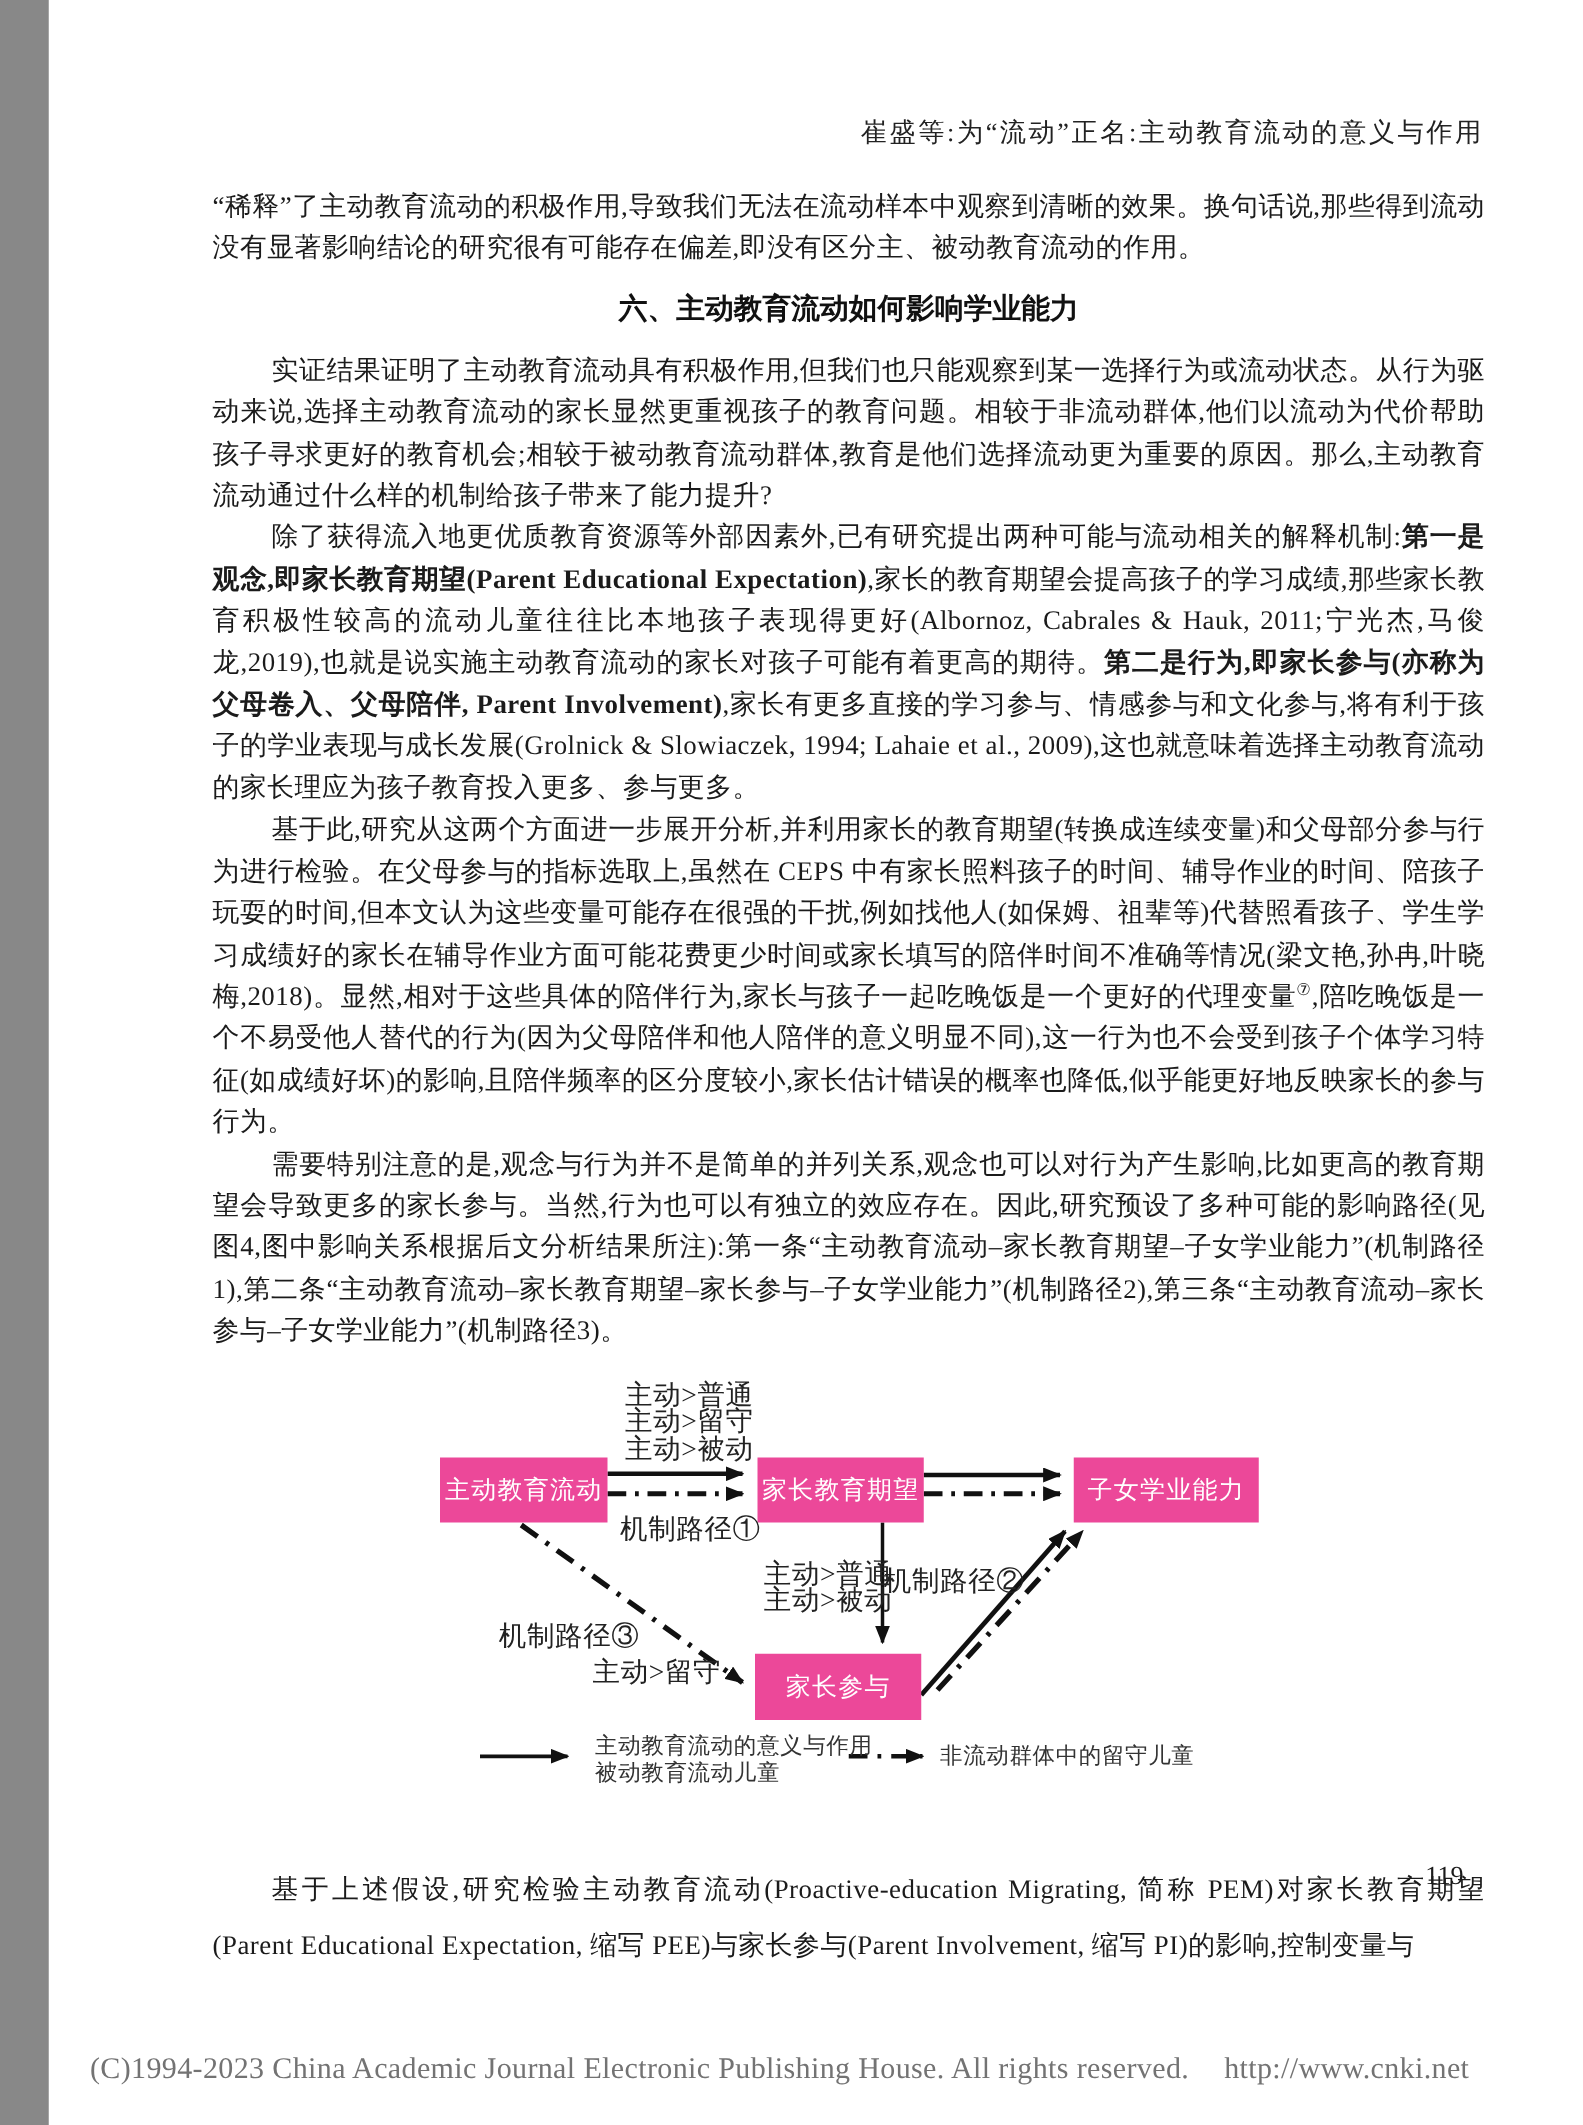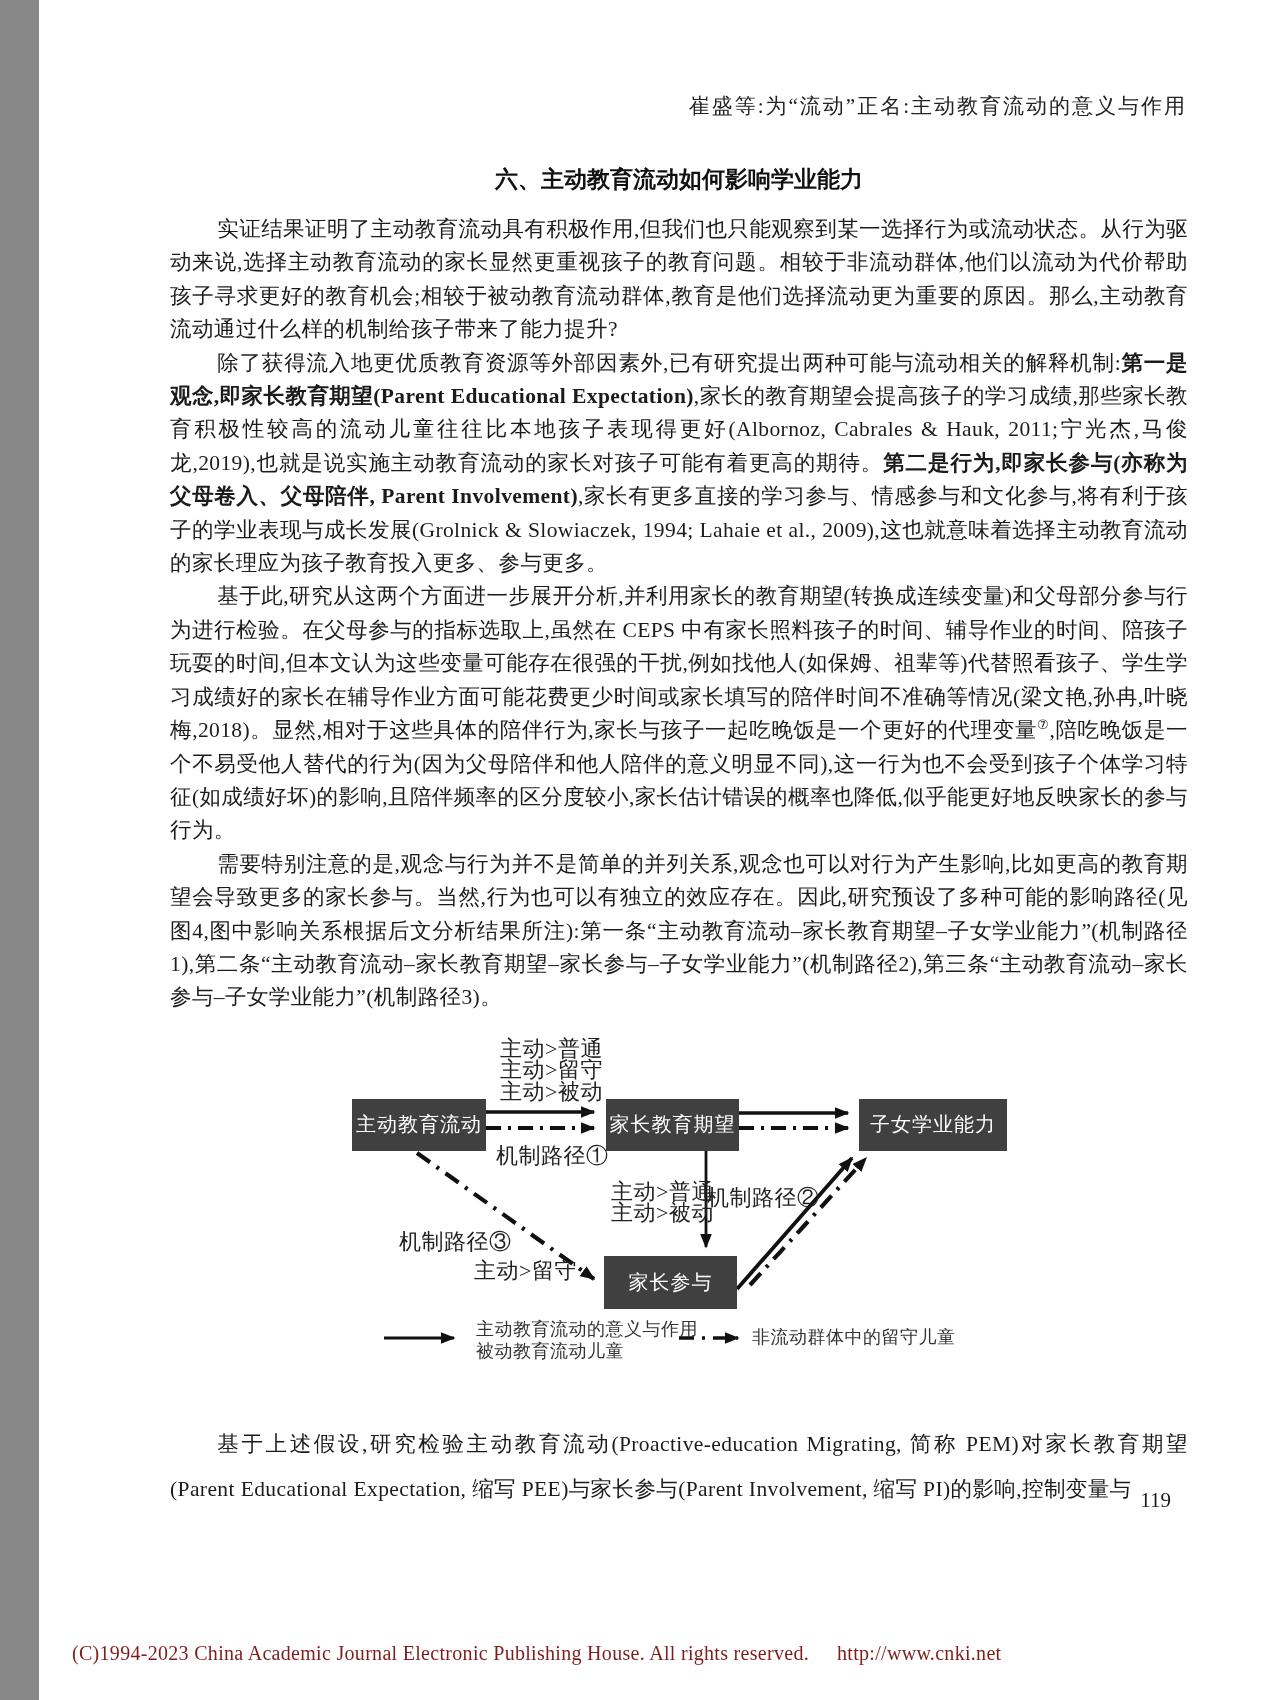--- a/index.html
+++ b/index.html
@@ -24,21 +24,21 @@
     font-family:"Liberation Sans","DejaVu Sans",sans-serif;
     font-weight:bold;font-size:23px;line-height:40px;color:#111;
   }
   .bold-inline{font-weight:bold;}
   sup.fn{font-size:13px;line-height:0;}
   .p-last{line-height:45px;margin-top:16px;}
   
   .figure{position:relative;width:1018px;height:375px;margin-top:16px;}
   .figure svg{position:absolute;left:0;top:0;pointer-events:none;}
   .fbox{
-    position:absolute;background:#404040;color:#ffffff;
+    position:absolute;background:#ec4899;color:#ffffff;
     font-family:"Liberation Sans","DejaVu Sans",sans-serif;
     font-size:20px;display:flex;align-items:center;justify-content:center;
     letter-spacing:1px;
   }
   .fbox.b1{left:182px;top:68px;width:134px;height:52px;}
   .fbox.b2{left:436px;top:68px;width:133px;height:52px;}
   .fbox.b3{left:689px;top:68px;width:148px;height:52px;}
   .fbox.b4{left:434px;top:225px;width:133px;height:53px;}
   .flabel{
     position:absolute;font-size:22px;line-height:21.5px;color:#222;
@@ -56,34 +56,35 @@
   .fig-caption{
     position:absolute;left:0;top:340px;width:1018px;box-sizing:border-box;
     padding-left:90px;text-align:center;
     font-family:"Liberation Sans","DejaVu Sans",sans-serif;
     font-weight:bold;font-size:20.5px;color:#111;letter-spacing:1.5px;
   }
   .page-number{
     position:absolute;top:1488px;right:134px;font-size:21px;color:#1b1b1b;
   }
   .footer{
-    position:absolute;left:33px;top:1642px;font-size:20px;color:#7f1d1d;
+    position:absolute;left:33px;top:1642px;font-size:24px;color:#737373;
     letter-spacing:0.3px;
   }
   .footer .url{margin-left:28px;}
 </style>
 </head>
 <body>
 
 <div class="page">
 
   <div class="running-head">崔盛等:为“流动”正名:主动教育流动的意义与作用</div>
 
   <div class="content">
 
+    <p class="p">“稀释”了主动教育流动的积极作用,导致我们无法在流动样本中观察到清晰的效果。换句话说,那些得到流动没有显著影响结论的研究很有可能存在偏差,即没有区分主、被动教育流动的作用。</p>
 
     <h2 class="heading">六、主动教育流动如何影响学业能力</h2>
 
     <p class="p indent">实证结果证明了主动教育流动具有积极作用,但我们也只能观察到某一选择行为或流动状态。从行为驱动来说,选择主动教育流动的家长显然更重视孩子的教育问题。相较于非流动群体,他们以流动为代价帮助孩子寻求更好的教育机会;相较于被动教育流动群体,教育是他们选择流动更为重要的原因。那么,主动教育流动通过什么样的机制给孩子带来了能力提升?</p>
 
     <p class="p indent"><span>除了获得流入地更优质教育资源等外部因素外,已有研究提出两种可能与流动相关的解释机制:</span><span class="bold-inline">第一是观念,即家长教育期望(Parent Educational Expectation)</span><span>,家长的教育期望会提高孩子的学习成绩,那些家长教育积极性较高的流动儿童往往比本地孩子表现得更好(Albornoz, Cabrales &amp; Hauk, 2011;宁光杰,马俊龙,2019),也就是说实施主动教育流动的家长对孩子可能有着更高的期待。</span><span class="bold-inline">第二是行为,即家长参与(亦称为父母卷入、父母陪伴, Parent Involvement)</span><span>,家长有更多直接的学习参与、情感参与和文化参与,将有利于孩子的学业表现与成长发展(Grolnick &amp; Slowiaczek, 1994; Lahaie et al., 2009),这也就意味着选择主动教育流动的家长理应为孩子教育投入更多、参与更多。</span></p>
 
     <p class="p indent"><span>基于此,研究从这两个方面进一步展开分析,并利用家长的教育期望(转换成连续变量)和父母部分参与行为进行检验。在父母参与的指标选取上,虽然在 CEPS 中有家长照料孩子的时间、辅导作业的时间、陪孩子玩耍的时间,但本文认为这些变量可能存在很强的干扰,例如找他人(如保姆、祖辈等)代替照看孩子、学生学习成绩好的家长在辅导作业方面可能花费更少时间或家长填写的陪伴时间不准确等情况(梁文艳,孙冉,叶晓梅,2018)。显然,相对于这些具体的陪伴行为,家长与孩子一起吃晚饭是一个更好的代理变量</span><sup class="fn">⑦</sup><span>,陪吃晚饭是一个不易受他人替代的行为(因为父母陪伴和他人陪伴的意义明显不同),这一行为也不会受到孩子个体学习特征(如成绩好坏)的影响,且陪伴频率的区分度较小,家长估计错误的概率也降低,似乎能更好地反映家长的参与行为。</span></p>
 
     <p class="p indent">需要特别注意的是,观念与行为并不是简单的并列关系,观念也可以对行为产生影响,比如更高的教育期望会导致更多的家长参与。当然,行为也可以有独立的效应存在。因此,研究预设了多种可能的影响路径(见图4,图中影响关系根据后文分析结果所注):第一条“主动教育流动–家长教育期望–子女学业能力”(机制路径1),第二条“主动教育流动–家长教育期望–家长参与–子女学业能力”(机制路径2),第三条“主动教育流动–家长参与–子女学业能力”(机制路径3)。</p>

